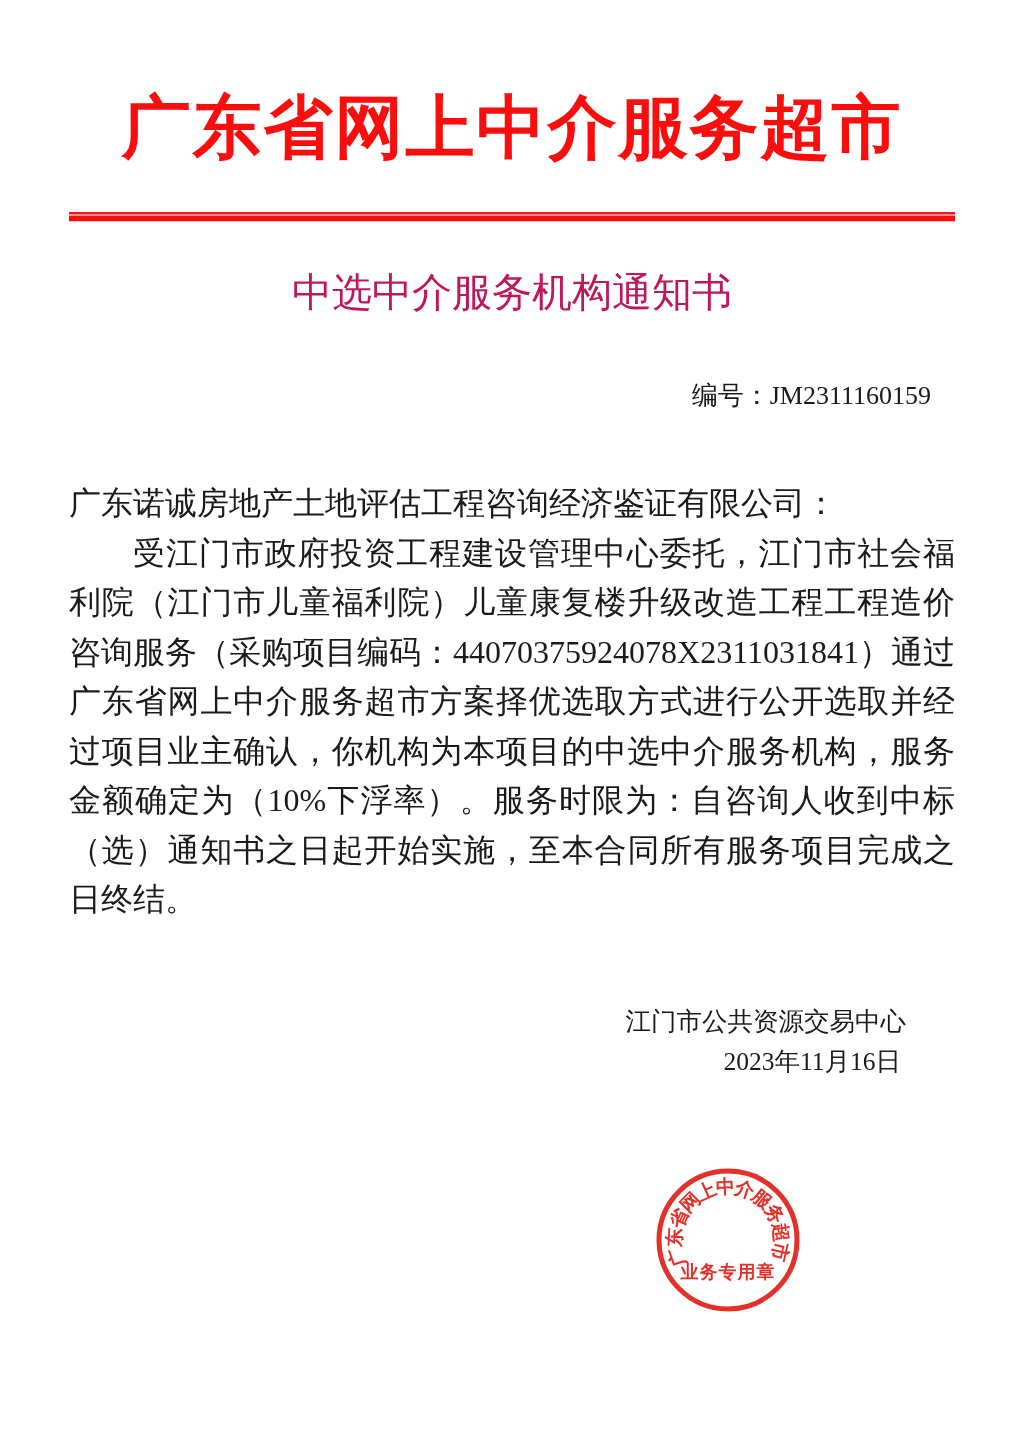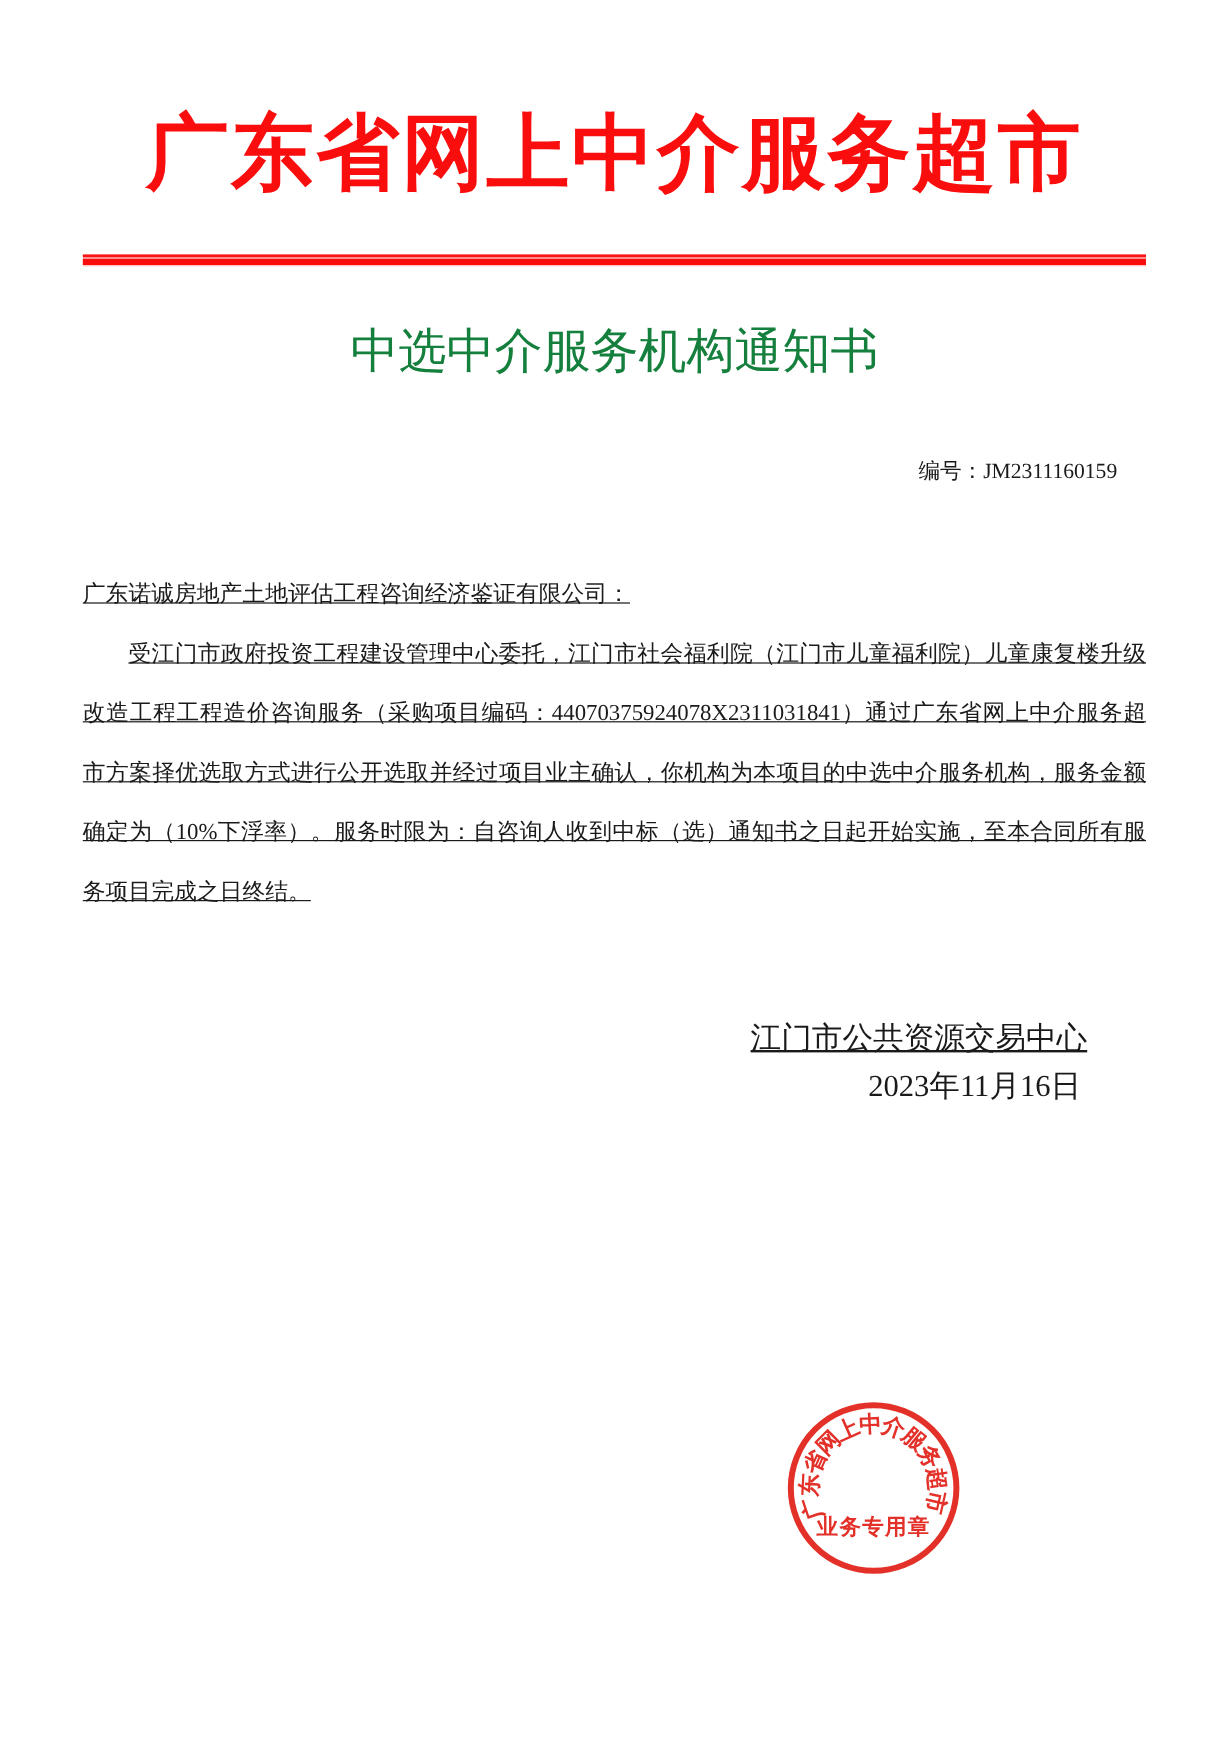--- a/index.html
+++ b/index.html
@@ -32,41 +32,40 @@
       #ff8e8e 2px 4px,
       #fa0c0c 4px 9px,
       #ffc6c6 9px 10px);
   }
   .doc-title {
     margin:51px 0 0;
     font-size:40px;
     line-height:1;
     font-weight:400;
     text-align:center;
-    color:#15803d;
+    color:#be185d;
   }
   .doc-number {
     margin-top:70px;
-    font-size:18px;
+    font-size:26px;
     line-height:1;
     text-align:right;
     padding-right:24px;
   }
   .letter-body { margin-top:70px; }
   .letter-body p {
     margin:0;
-    font-size:19px;
+    font-size:32px;
     line-height:49.5px;
     text-align:justify;
     text-justify:inter-ideograph;
-    text-decoration:underline;
   }
   .para { text-indent:2em; }
   .signature { margin-top:77px; text-align:right; }
-  .sig-org  { font-size:25.5px; line-height:40px; padding-right:49px;text-decoration:underline; }
+  .sig-org  { font-size:25.5px; line-height:40px; padding-right:49px; }
   .sig-date { font-size:25.5px; line-height:40px; padding-right:54px; }
   .stamp {
     position:absolute;
     left:653px; top:1165px;
     width:150px; height:150px;
     mix-blend-mode:multiply;
     opacity:.95;
   }
   .stamp-ring-text {
     font-size:19px;

